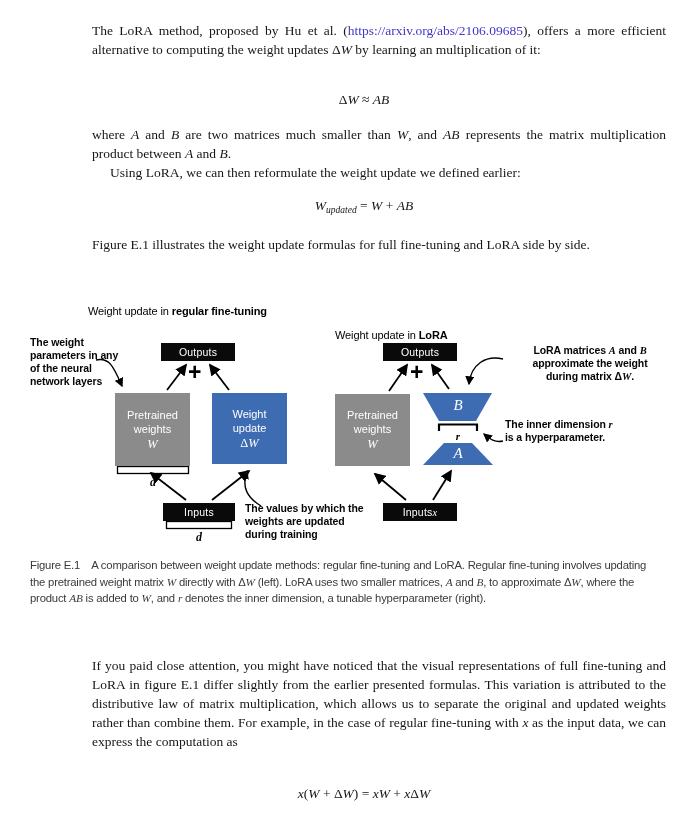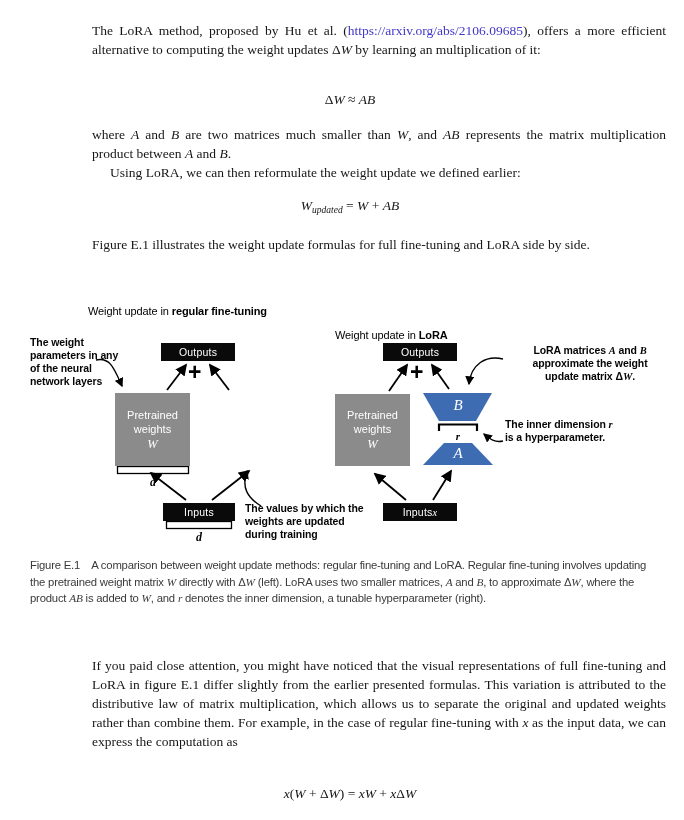--- a/index.html
+++ b/index.html
@@ -1,20 +1,20 @@
 <!DOCTYPE html>
 <html><head>
 <meta charset="utf-8">
 <style>
   html,body{margin:0;padding:0;background:#ffffff;}
   .page{position:relative;width:684px;height:820px;background:#ffffff;overflow:hidden;
         font-family:"Liberation Serif","DejaVu Serif",serif;color:#161616;}
   .body-text{position:absolute;left:92px;width:574px;font-size:13.5px;line-height:19px;text-align:justify;}
   .indent{text-indent:18px;}
-  .formula{position:absolute;left:70px;width:560px;text-align:center;font-size:13.5px;color:#141414;}
+  .formula{position:absolute;left:84px;width:560px;text-align:center;font-size:13.5px;color:#141414;}
   
   .s-i{font-style:italic;font-family:"Liberation Serif","DejaVu Serif",serif;}
   .s-b{font-weight:bold;}
   .s-l{color:#4237c8;}
   .s-sub{font-style:italic;font-size:9.5px;vertical-align:-3px;font-family:"Liberation Serif",serif;}
   
   .fig{position:absolute;left:0;top:300px;width:684px;height:252px;
        font-family:"Liberation Sans","DejaVu Sans",sans-serif;color:#000;}
   .fig svg{position:absolute;left:0;top:0;}
   .figtitle{position:absolute;font-size:11px;letter-spacing:-0.1px;}
@@ -97,20 +97,25 @@
 
     <div class="blackbox" style="left:161px;top:43px;width:74px;height:18px;">Outputs</div>
     <div class="plus" style="left:188px;top:61px;">+</div>
 
     <div class="bigbox graybox" style="left:115px;top:93px;width:75px;height:73px;">
       <div>Pretrained</div>
       <div>weights</div>
       <div class="sym"><span class="s-i">W</span></div>
     </div>
 
+    <div class="bigbox bluebox" style="left:212px;top:93px;width:75px;height:71px;">
+      <div>Weight</div>
+      <div>update</div>
+      <div class="sym"><span>Δ</span><span class="s-i">W</span></div>
+    </div>
 
     <div class="dimlabel" style="left:117px;top:176px;width:72px;">d</div>
 
     <div class="blackbox" style="left:163px;top:203px;width:72px;height:18px;">Inputs</div>
     <div class="dimlabel" style="left:165px;top:231px;width:68px;">d</div>
 
     <div class="ann" style="left:30px;top:36px;width:112px;">
       <div>The weight</div>
       <div>parameters in any</div>
       <div>of the neural</div>
@@ -136,21 +141,21 @@
     <div class="traplabel" style="left:444px;top:145px;width:28px;">A</div>
 
     <div class="blackbox" style="left:383px;top:203px;width:74px;height:18px;">
         <span>Inputs </span>
         <span class="s-i">x</span>
       </div>
 
     <div class="ann" style="left:505px;top:44px;width:170px;text-align:center;">
       <div><span>LoRA matrices </span><span class="s-i">A</span><span> and </span><span class="s-i">B</span></div>
       <div><span>approximate the weight</span></div>
-      <div><span>update matrix Δ</span><span class="s-i">W</span><span>.</span></div>
+      <div><span>during matrix Δ</span><span class="s-i">W</span><span>.</span></div>
     </div>
     <div class="ann" style="left:505px;top:118px;width:150px;">
       <div><span>The inner dimension </span><span class="s-i">r</span></div>
       <div><span>is a hyperparameter.</span></div>
     </div>
   </div>
 
   <div class="caption"><span>Figure E.1 A comparison between weight update methods: regular fine-tuning and LoRA. Regular fine-tuning involves updating the pretrained weight matrix </span><span class="s-i">W</span><span> directly with Δ</span><span class="s-i">W</span><span> (left). LoRA uses two smaller matrices, </span><span class="s-i">A</span><span> and </span><span class="s-i">B</span><span>, to approximate Δ</span><span class="s-i">W</span><span>, where the product </span><span class="s-i">AB</span><span> is added to </span><span class="s-i">W</span><span>, and </span><span class="s-i">r</span><span> denotes the inner dimension, a tunable hyperparameter (right).</span></div>
 
   <div class="body-text" style="top:656px;"><span>If you paid close attention, you might have noticed that the visual representations of full fine-tuning and LoRA in figure E.1 differ slightly from the earlier presented formulas. This variation is attributed to the distributive law of matrix multiplication, which allows us to separate the original and updated weights rather than combine them. For example, in the case of regular fine-tuning with </span><span class="s-i">x</span><span> as the input data, we can express the computation as</span></div>

